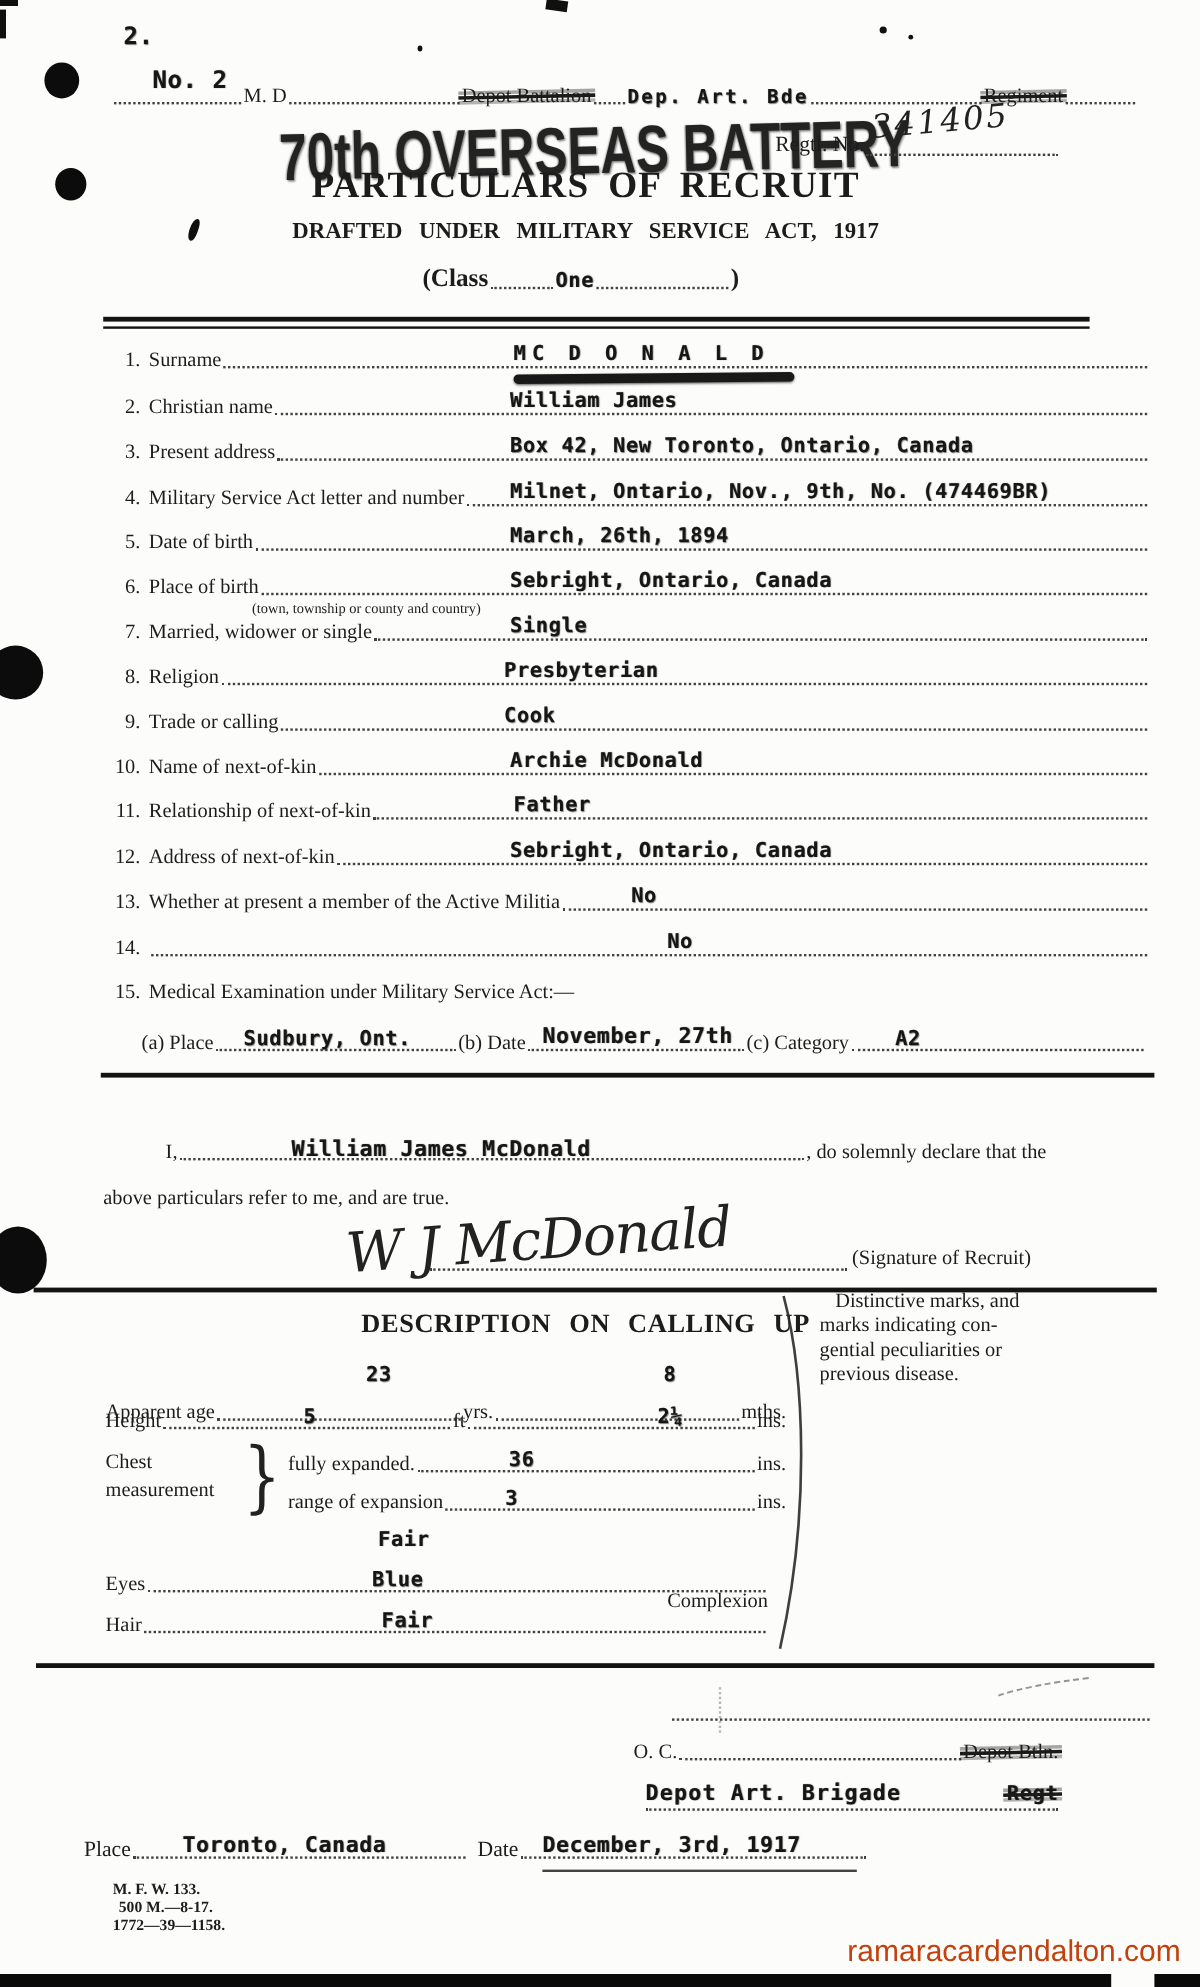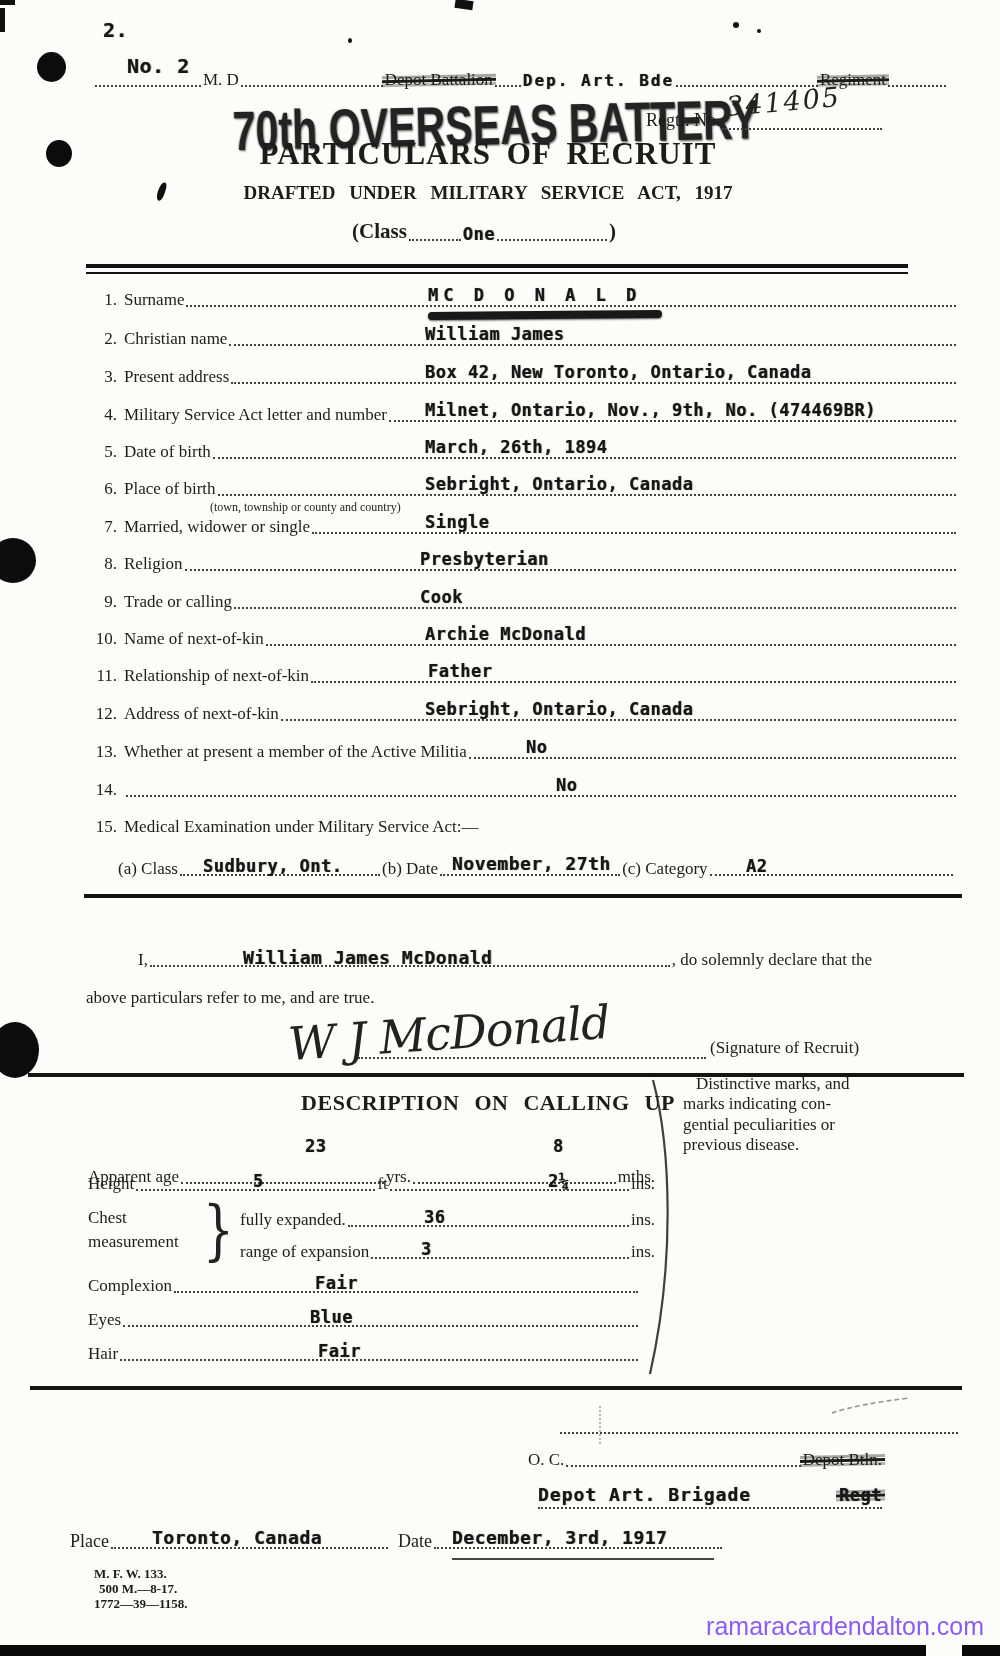--- a/index.html
+++ b/index.html
@@ -51,21 +51,21 @@
   .regtl-hand{position:absolute;left:726px;top:86px;font-size:27px;letter-spacing:2px;transform:rotate(-5deg);white-space:nowrap;}
   
   .hole{position:absolute;background:#0c0c0c;border-radius:50%;}
   .speck{position:absolute;background:#101010;}
   .smudge{
     position:absolute;left:428px;top:311px;width:234px;height:8px;background:#191919;
     border-radius:4px;transform:rotate(-0.5deg);box-shadow:0 1px 2px rgba(0,0,0,0.6);
   }
   .watermark{
     position:absolute;right:16px;top:1612px;font-family:"Liberation Sans",sans-serif;
-    font-size:25px;color:#8b5cf6;white-space:nowrap;
+    font-size:25px;color:#c2410c;white-space:nowrap;
   }
   .bottombar{position:absolute;left:0;top:1645px;width:1000px;height:11px;background:#0a0a0a;}
   .bargap{position:absolute;left:926px;top:1645px;width:36px;height:11px;background:#fcfcfa;}
   .marks-note{
     position:absolute;left:683px;top:1074px;width:200px;
     font-size:17px;line-height:1.2;white-space:pre-line;text-indent:13px;
     font-family:"Liberation Serif",serif;
   }
   .chest-brace{
     position:absolute;left:200px;top:1196px;font-family:"DejaVu Serif",serif;
@@ -222,21 +222,21 @@
     <span class="leader"></span>
     <span class="fvalue typed" style="left:468px;">No</span>
   </div>
 
   <div class="row" style="left:88px;top:813px;right:42px;">
     <span class="fnum printed">15.</span>
     <span class="flabel printed">Medical Examination under Military Service Act:—</span>
   </div>
 
   <div class="row" style="left:118px;top:855px;right:45px;">
-    <span class="printed">(a) Class</span>
+    <span class="printed">(a) Place</span>
     <span class="leader fix" style="flex-basis:200px;"></span>
     <span class="printed">(b) Date</span>
     <span class="leader fix" style="flex-basis:180px;"></span>
     <span class="printed">(c) Category</span>
     <span class="leader"></span>
   </div>
   <div class="typed" style="position:absolute;left:203px;top:856px;">Sudbury, Ont.</div>
   <div class="typed" style="position:absolute;left:452px;top:853px;font-size:18px;">November, 27th</div>
   <div class="typed" style="position:absolute;left:746px;top:856px;">A2</div>
 
@@ -290,21 +290,21 @@
   </div>
   <div class="typed" style="position:absolute;left:424px;top:1207px;">36</div>
 
   <div class="row" style="left:240px;top:1238px;width:415px;">
     <span class="printed">range of expansion</span>
     <span class="leader"></span>
     <span class="printed">ins.</span>
   </div>
   <div class="typed" style="position:absolute;left:421px;top:1239px;">3</div>
 
-  <div class="row" style="left:88px;top:1272px;width:552px;">
+  <div class="row" style="left:88px;top:1324px;width:552px;flex-direction:column;">
     <span class="printed">Complexion</span>
     <span class="leader"></span>
   </div>
   <div class="typed" style="position:absolute;left:315px;top:1273px;">Fair</div>
 
   <div class="row" style="left:88px;top:1306px;width:552px;">
     <span class="printed">Eyes</span>
     <span class="leader"></span>
   </div>
   <div class="typed" style="position:absolute;left:310px;top:1307px;">Blue</div>

